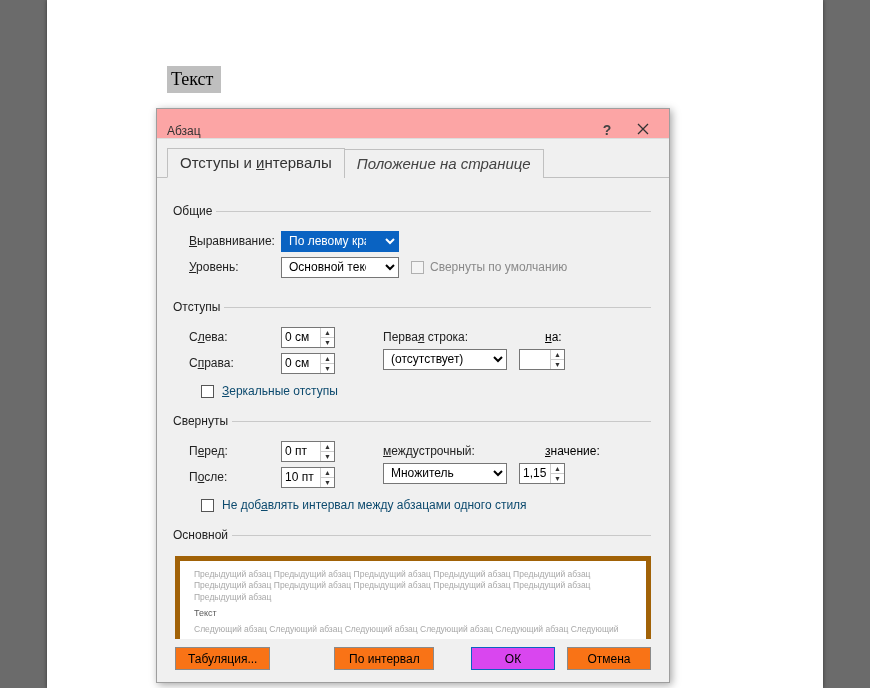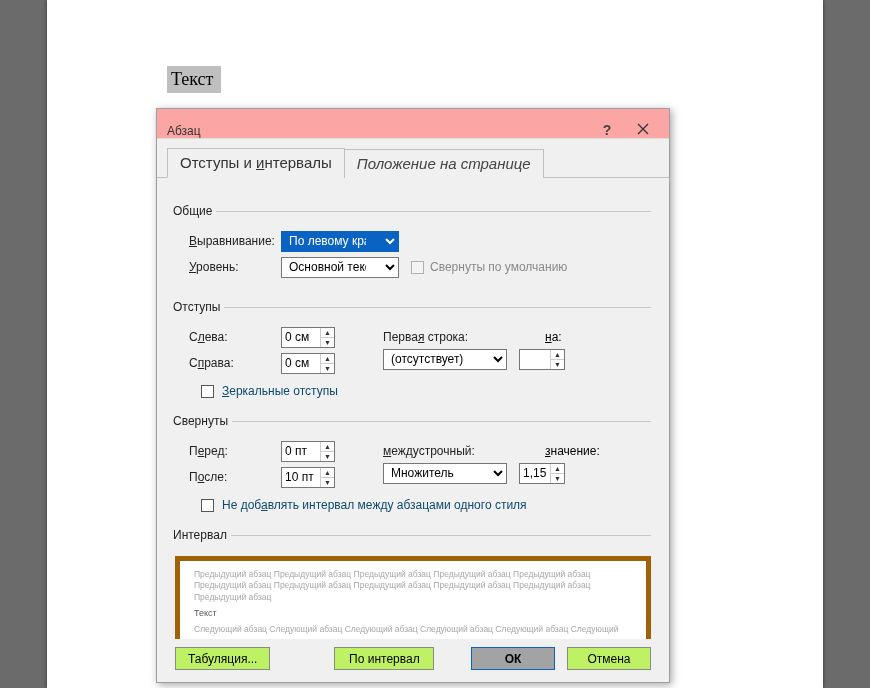--- a/index.html
+++ b/index.html
@@ -151,24 +151,24 @@
   }
   .preview .sample { color:#5a5a5a; margin:4px 0; font-size:9px; }
   .footer {
     display:flex; align-items:center; gap:12px;
     padding: 8px 18px 12px 18px;
   }
   .footer .spacer { flex:1; }
   button.dlg {
     height:23px; min-width:84px; padding:0 12px;
     font-family:inherit; font-size:12px;
-    background:#bef264; border:1px solid #8a8a8a;
+    background:#f97316; border:1px solid #8a8a8a;
     cursor:pointer;
   }
-  button.ok { border:1.5px solid #0a63c2; background:#a3a3a3;font-weight:bold; }
+  button.ok { border:1.5px solid #0a63c2; background:#d946ef; }
   .mid-col { margin-left: 48px; display:flex; flex-direction:column; gap:0;}
 </style>
 </head>
 <body>
 
 <div class="page">
   <span class="sel-text">Текст</span>
 </div>
 
 <div class="dialog">
@@ -309,21 +309,21 @@
         </div>
       </div>
 
       <div class="chk">
         <span class="box"></span>
         <span>Не доб<span class="u">а</span>влять интервал между абзацами одного стиля</span>
       </div>
     </fieldset>
 
     <fieldset class="group" style="margin-top:14px">
-      <legend>Интервал</legend>
+      <legend>Основной</legend>
       <div class="preview">
         <div>Предыдущий абзац Предыдущий абзац Предыдущий абзац Предыдущий абзац Предыдущий абзац Предыдущий абзац Предыдущий абзац Предыдущий абзац Предыдущий абзац Предыдущий абзац Предыдущий абзац</div>
         <div class="sample">Текст</div>
         <div>Следующий абзац Следующий абзац Следующий абзац Следующий абзац Следующий абзац Следующий</div>
       </div>
     </fieldset>
 
   </div>
 
   <div class="footer">

